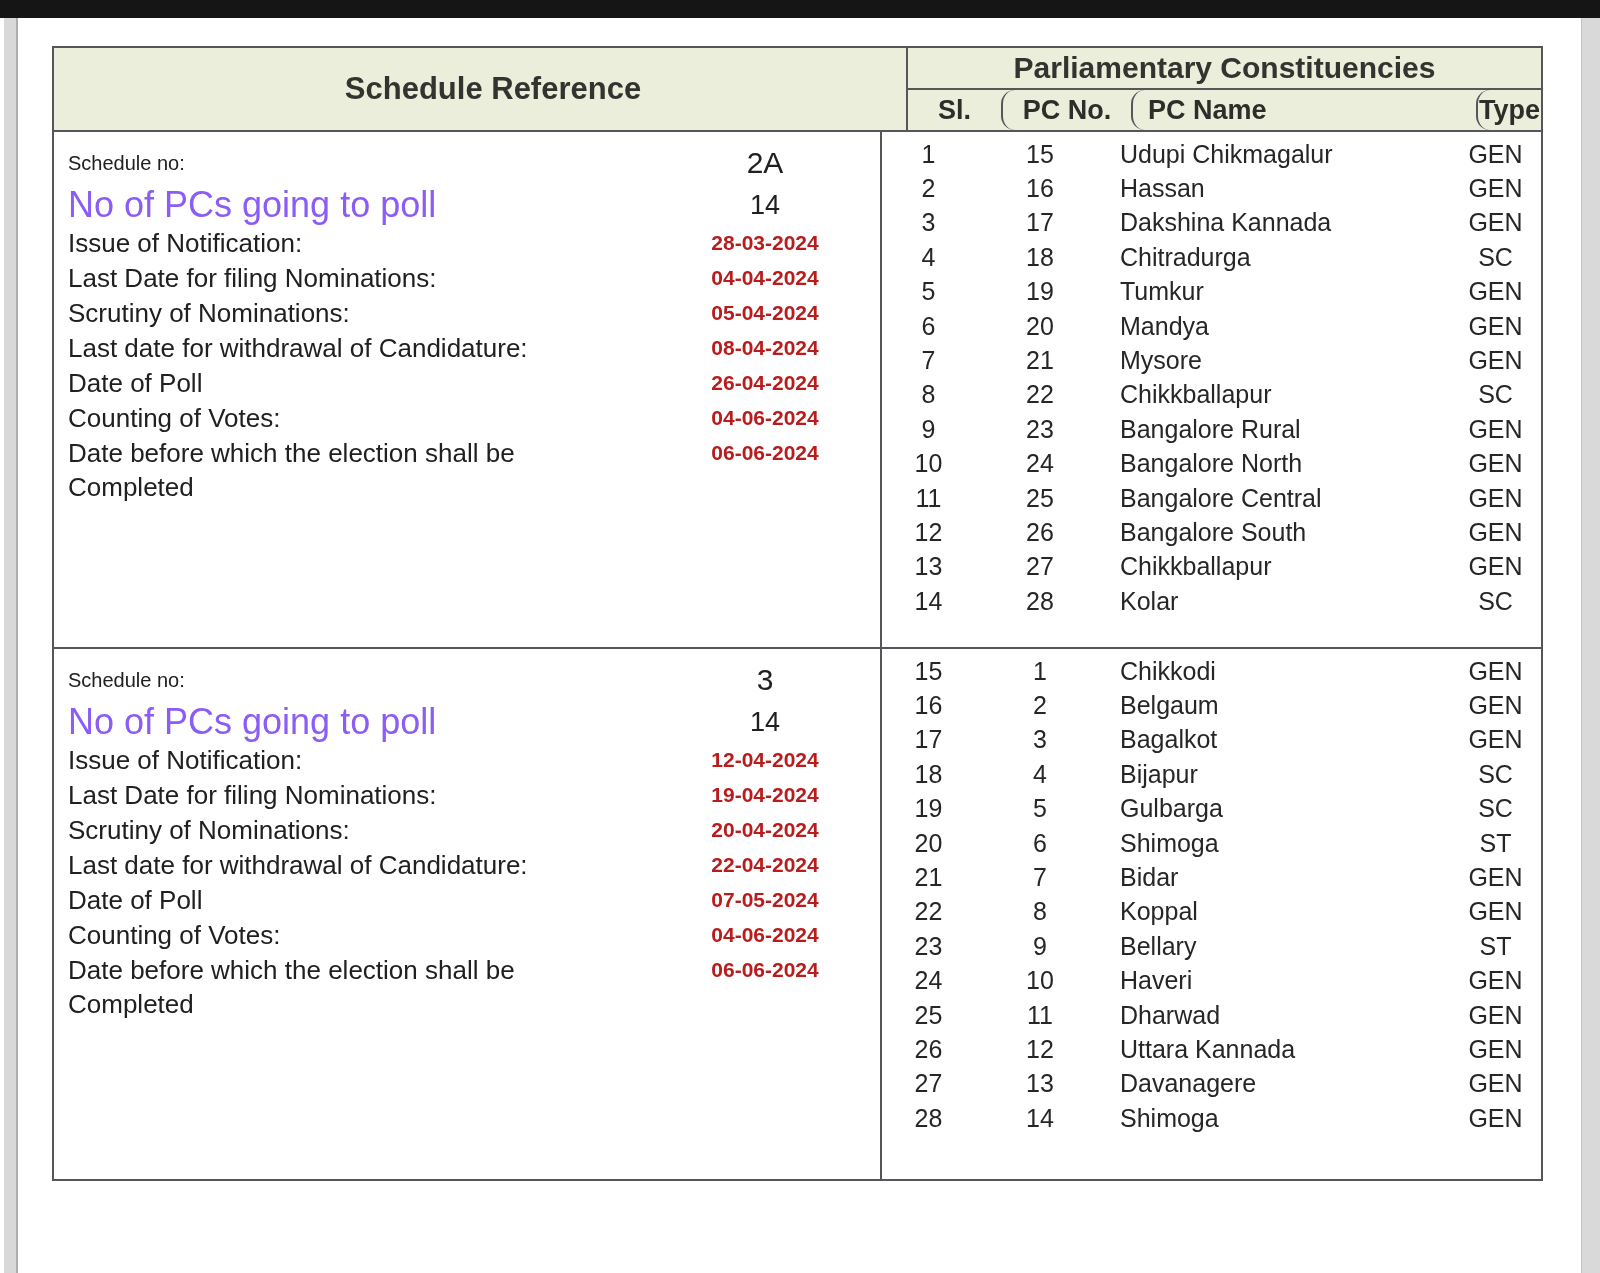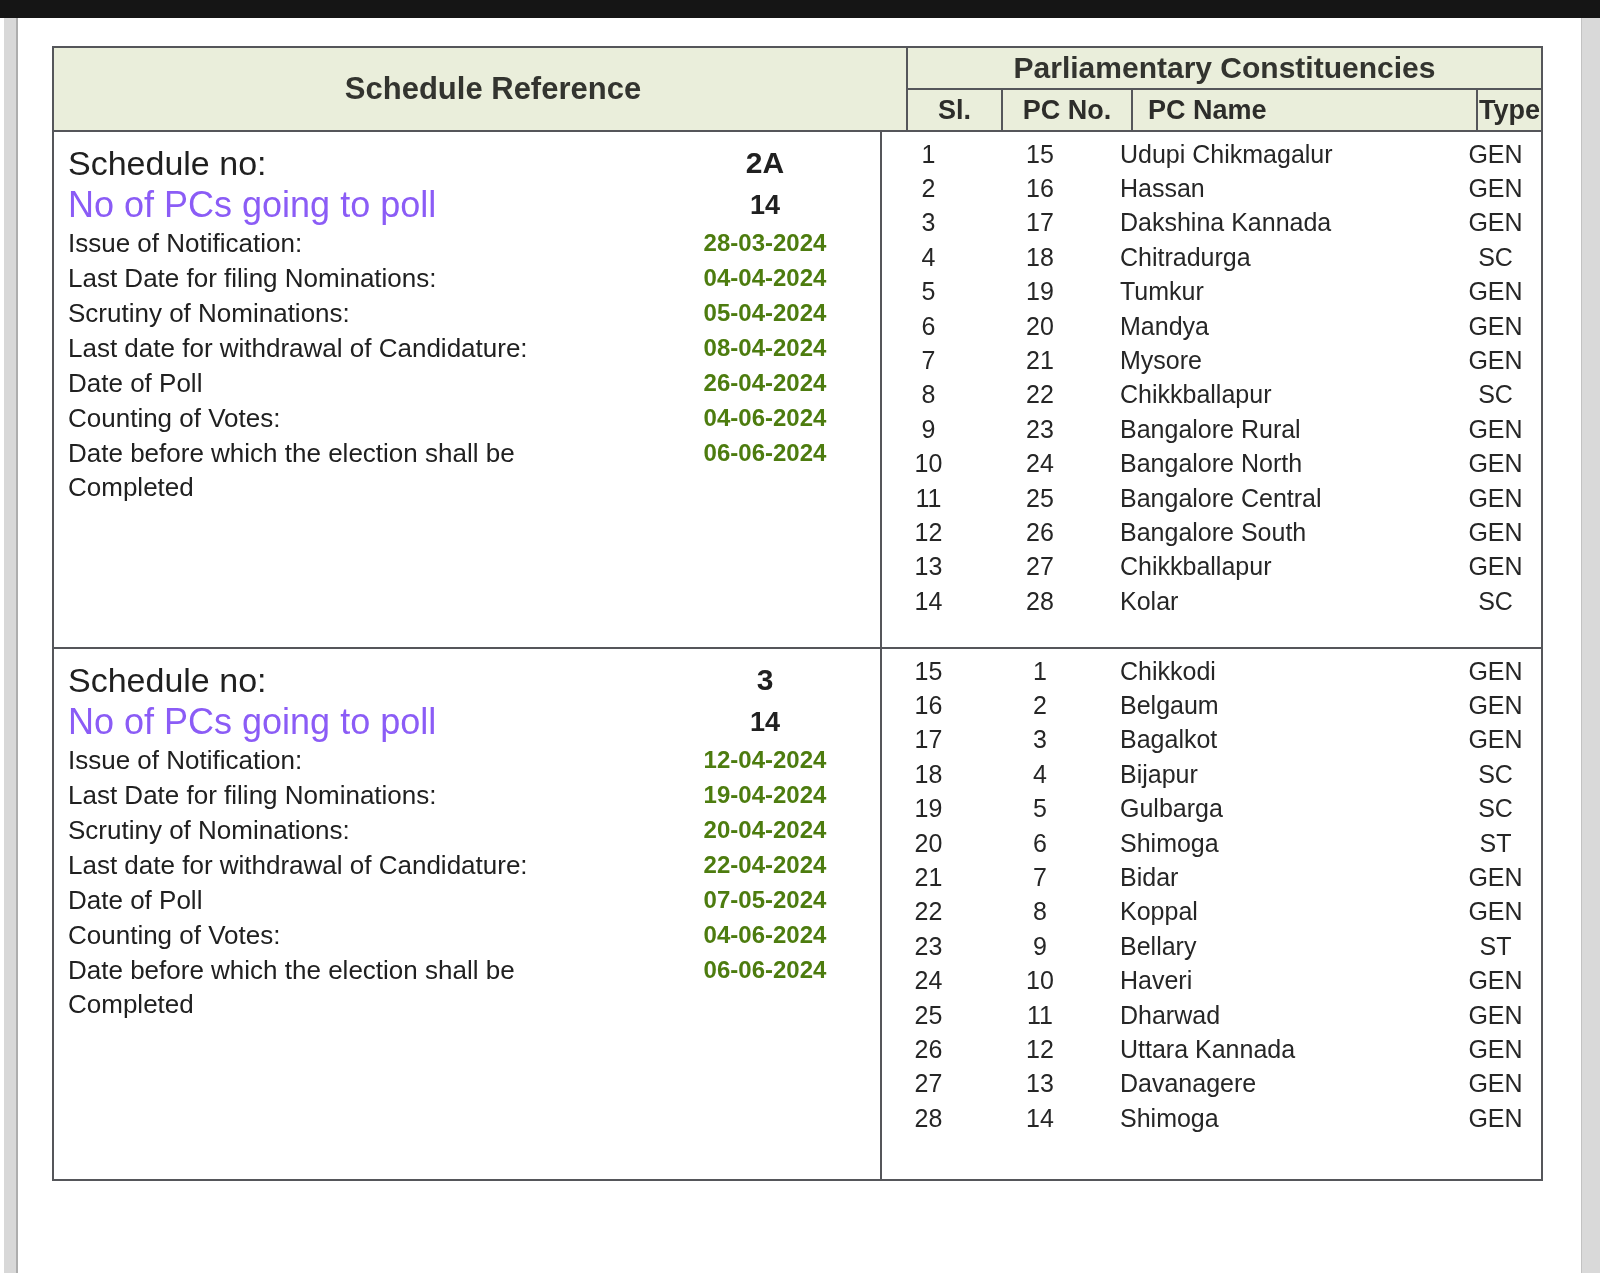--- a/index.html
+++ b/index.html
@@ -59,50 +59,50 @@
     display: flex; align-items: center; justify-content: center;
     font-size: 30px; font-weight: bold; color: #33342f;
   }
   .th-cols {
     flex: 1;
     display: grid;
     grid-template-columns: 93px 130px 345px 1fr;
   }
   .th-cols > div {
     display: flex; align-items: center;
-    font-size: 27px; font-weight: bold; color: #2d2d2a;
+    font-size: 27px; font-weight: bold; color: #2d2d2a; border-radius: 14px;
   }
   .th-col-center { justify-content: center; }
   .th-col-name { padding-left: 15px; }
   .th-cols > div + div { border-left: 2px solid #55565a; }
 
   .section { display: flex; flex: 0 0 515px; overflow: hidden; }
   .section.second { flex: 1; border-top: 2px solid #55565a; }
 
   .sec-left {
     width: 828px;
     border-right: 2px solid #55565a;
     padding: 10px 0 0 14px;
   }
   .row { display: grid; grid-template-columns: 1fr 230px; align-items: start; }
-  .row .val { text-align: center; font-weight: bold; }
+  .row .val { text-align: center; }
   .row-schedule { min-height: 42px; align-items: center; }
-  .row-schedule .lbl { font-size: 34px; color: #202020; }
+  .row-schedule .lbl { font-size: 20px; color: #202020; }
   .row-schedule .val { font-size: 30px; color: #202020; }
   .row-pcs { min-height: 40px; align-items: center; }
   .row-pcs .lbl { font-size: 36px; color: #8b5cf6; }
   .row-pcs .val { font-size: 27px; color: #202020; }
   .daterows { }
   .row-date { min-height: 35px; }
   .row-date .lbl {
     font-size: 26px; line-height: 34px; color: #202020;
     padding-right: 60px;
   }
   .row-date .val {
-    font-size: 24px; line-height: 34px; font-weight: bold; color: #4d7c0f;
+    font-size: 21px; line-height: 34px; font-weight: bold; color: #b91c1c;
   }
 
   .sec-right { flex: 1; padding-top: 5px; }
   .crow {
     display: grid;
     grid-template-columns: 93px 130px 345px 1fr;
     height: 34.4px;
     align-items: center;
     font-size: 25px; color: #262626;
   }

